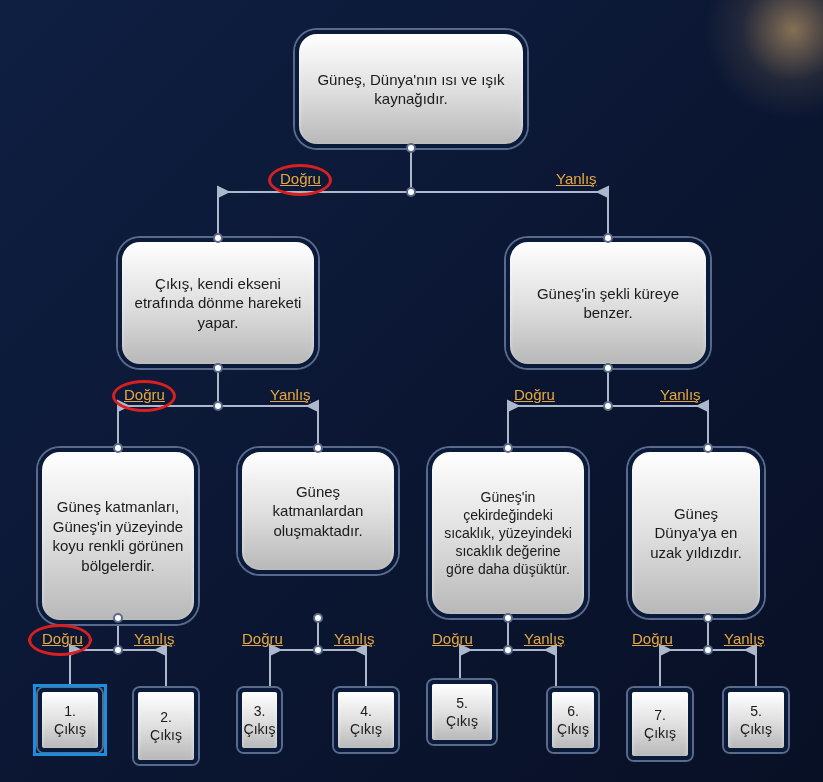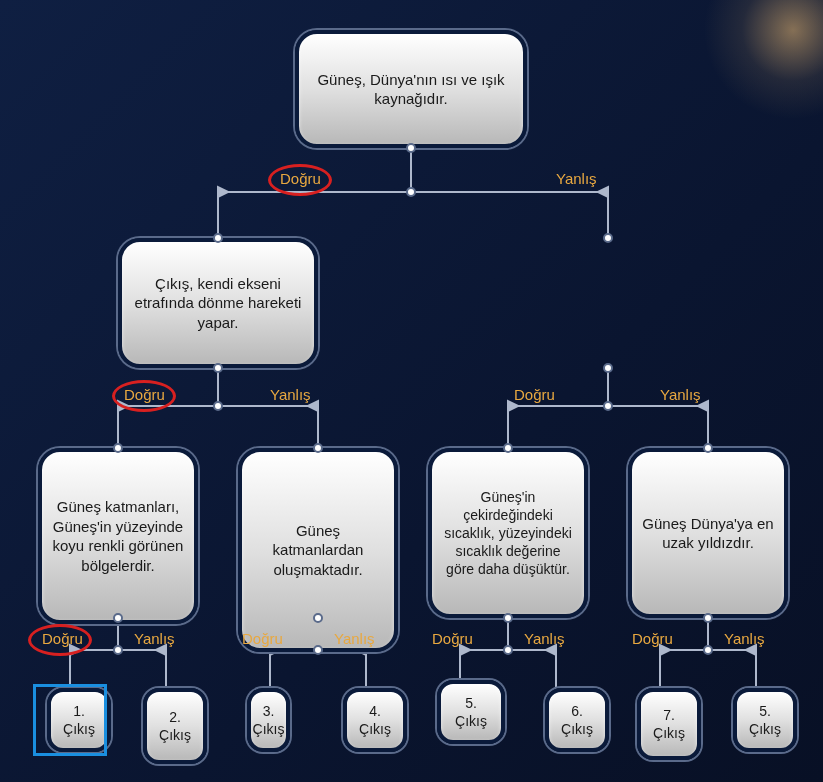--- a/index.html
+++ b/index.html
@@ -32,28 +32,28 @@
     display: flex;
     align-items: center;
     justify-content: center;
     text-align: center;
     font-size: 15px;
     color: #1a1a1a;
     padding: 8px 10px;
     line-height: 1.3;
   }
   .leaf {
-    border-radius: 16px;
+    border-radius: 6px;
     font-size: 14px;
-    margin-left: 9px;
   }
   .label {
     position: absolute;
     color: #e8a840;
     font-size: 15px;
+    text-decoration: underline;
   }
   .ellipse {
     position: absolute;
     border: 3px solid #d82020;
     border-radius: 50%;
     width: 64px; height: 32px;
     background: transparent;
     pointer-events: none;
     z-index: 5;
   }
@@ -167,37 +167,40 @@
     <span>Güneş, Dünya'nın ısı ve ışık kaynağıdır.</span>
   </div>
 
   <span class="label" style="left:280px; top:170px">Doğru</span>
   <span class="label" style="left:556px; top:170px">Yanlış</span>
   <div class="ellipse" style="left:268px; top:164px"></div>
 
   <div class="node" style="left:118px; top:238px; width:200px; height:130px">
     <span>Çıkış, kendi ekseni etrafında dönme hareketi yapar.</span>
   </div>
+  <div class="node" style="left:506px; top:238px; width:204px; height:130px">
+    <span>Güneş'in şekli küreye benzer.</span>
+  </div>
 
   <span class="label" style="left:124px; top:386px">Doğru</span>
   <span class="label" style="left:270px; top:386px">Yanlış</span>
   <div class="ellipse" style="left:112px; top:380px"></div>
   <span class="label" style="left:514px; top:386px">Doğru</span>
   <span class="label" style="left:660px; top:386px">Yanlış</span>
 
   <div class="node" style="left:38px;  top:448px; width:160px; height:176px">
     <span>Güneş katmanları, Güneş'in yüzeyinde koyu renkli görünen bölgelerdir.</span>
   </div>
-  <div class="node" style="left:238px; top:448px; width:160px; height:204px">
+  <div class="node" style="left:238px; top:448px; width:160px; height:126px">
     <span>Güneş katmanlardan oluşmaktadır.</span>
   </div>
   <div class="node" style="left:428px; top:448px; width:160px; height:170px; font-size:14px">
     <span>Güneş'in çekirdeğindeki sıcaklık, yüzeyindeki sıcaklık değerine göre daha düşüktür.</span>
   </div>
-  <div class="node" style="left:628px; top:448px; width:160px; height:170px">
+  <div class="node" style="left:628px; top:448px; width:136px; height:170px">
     <span>Güneş Dünya'ya en uzak yıldızdır.</span>
   </div>
 
   <span class="label" style="left:42px;  top:630px">Doğru</span>
   <span class="label" style="left:134px; top:630px">Yanlış</span>
   <div class="ellipse" style="left:28px; top:624px"></div>
   <span class="label" style="left:242px; top:630px">Doğru</span>
   <span class="label" style="left:334px; top:630px">Yanlış</span>
   <span class="label" style="left:432px; top:630px">Doğru</span>
   <span class="label" style="left:524px; top:630px">Yanlış</span>
@@ -212,21 +215,21 @@
     </div>
   <div class="node leaf" style="left:238px; top:688px; width:43px; height:64px">
       <span>3. Çıkış</span>
     </div>
   <div class="node leaf" style="left:334px; top:688px; width:64px; height:64px">
       <span>4. Çıkış</span>
     </div>
   <div class="node leaf" style="left:428px; top:680px; width:68px; height:64px">
       <span>5. Çıkış</span>
     </div>
-  <div class="node leaf" style="left:536px; top:688px; width:64px; height:64px">
+  <div class="node leaf" style="left:548px; top:688px; width:50px; height:64px">
       <span>6. Çıkış</span>
     </div>
   <div class="node leaf" style="left:628px; top:688px; width:64px; height:72px">
       <span>7. Çıkış</span>
     </div>
   <div class="node leaf" style="left:724px; top:688px; width:64px; height:64px">
       <span>5. Çıkış</span>
     </div>
 
   <div class="selectbox" style="left:33px; top:684px"></div>

